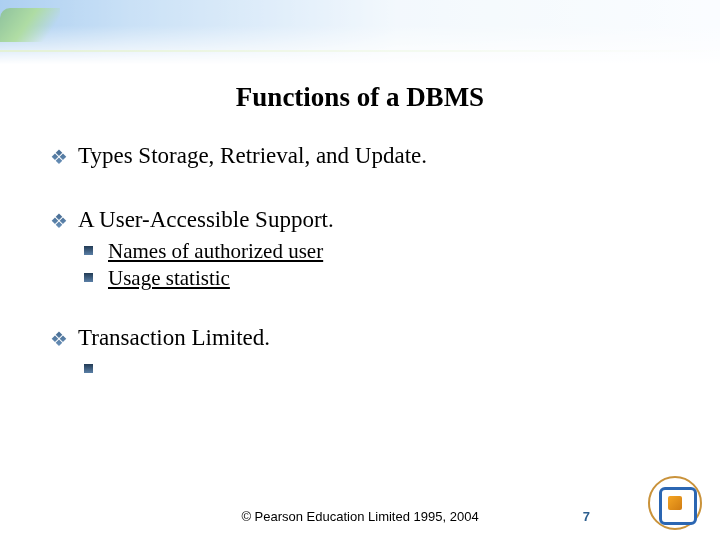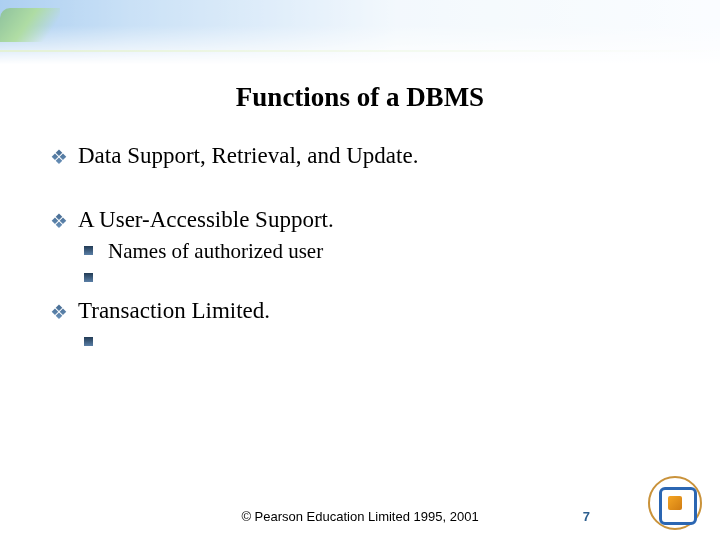--- a/index.html
+++ b/index.html
@@ -57,20 +57,21 @@
   .lvl1 .dia{
     position:absolute;left:0;top:0;font-size:20px;line-height:28px;
     background:linear-gradient(#35597f,#7aa3cc);
     -webkit-background-clip:text;background-clip:text;color:transparent;
   }
   .lvl2{
     font-size:21px;
     margin:2px 0 2px 0;
     position:relative;
     padding-left:58px;
+    text-decoration:underline;
   }
   .lvl2 .sq{
     position:absolute;left:34px;top:7px;width:9px;height:9px;
     background:linear-gradient(#223b55,#5a7fa6);
   }
   .gap{height:18px}
   .footer{
     position:absolute;left:0;right:0;bottom:16px;
     text-align:center;
     font-family:Arial,Helvetica,sans-serif;
@@ -101,51 +102,52 @@
 <body>
 
 <div class="topband"></div>
 
 <div class="slide">
 
   <div class="title">Functions of a DBMS</div>
 
   <div class="lvl1">
     <span class="dia">❖</span>
-    <span>Data Support, Retrieval, and Update.</span>
+    <span>Types Storage, Retrieval, and Update.</span>
   </div>
 
   <div class="gap"></div>
 
   <div class="lvl1">
     <span class="dia">❖</span>
     <span>A User-Accessible Support.</span>
   </div>
   <div class="lvl2">
     <span class="sq"></span>
     <span>Names of authorized user</span>
   </div>
   <div class="lvl2">
     <span class="sq"></span>
   </div>
   <div class="lvl2">
     <span class="sq"></span>
+    <span>Usage statistic</span>
   </div>
 
   <div class="gap"></div>
 
   <div class="lvl1">
     <span class="dia">❖</span>
     <span>Transaction Limited.</span>
   </div>
   <div class="lvl2">
     <span class="sq"></span>
   </div>
 
-  <div class="footer">© Pearson Education Limited 1995, 2001</div>
+  <div class="footer">© Pearson Education Limited 1995, 2004</div>
   <div class="pagenum">7</div>
 
   <div class="logo">
     <div class="ring"></div>
     <div class="inner"></div>
   </div>
 
 </div>
 
 </body></html>

